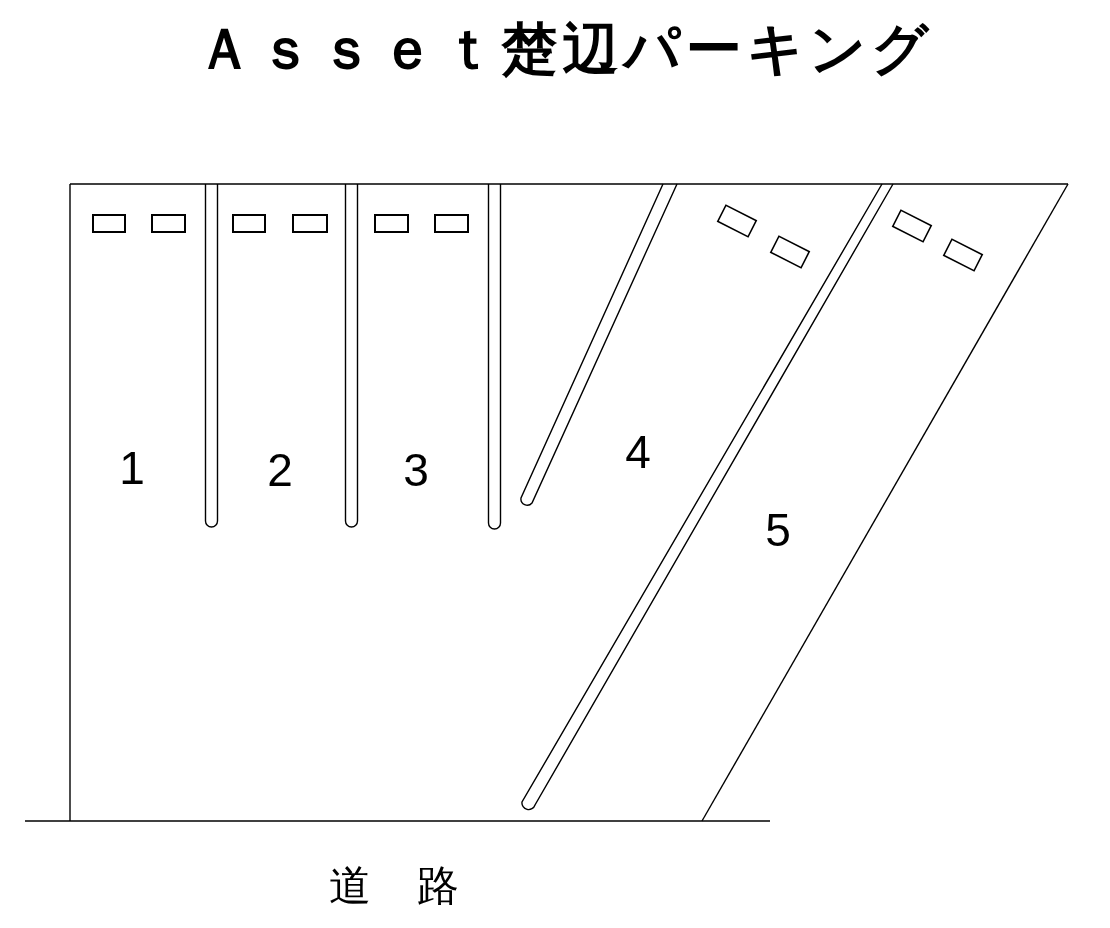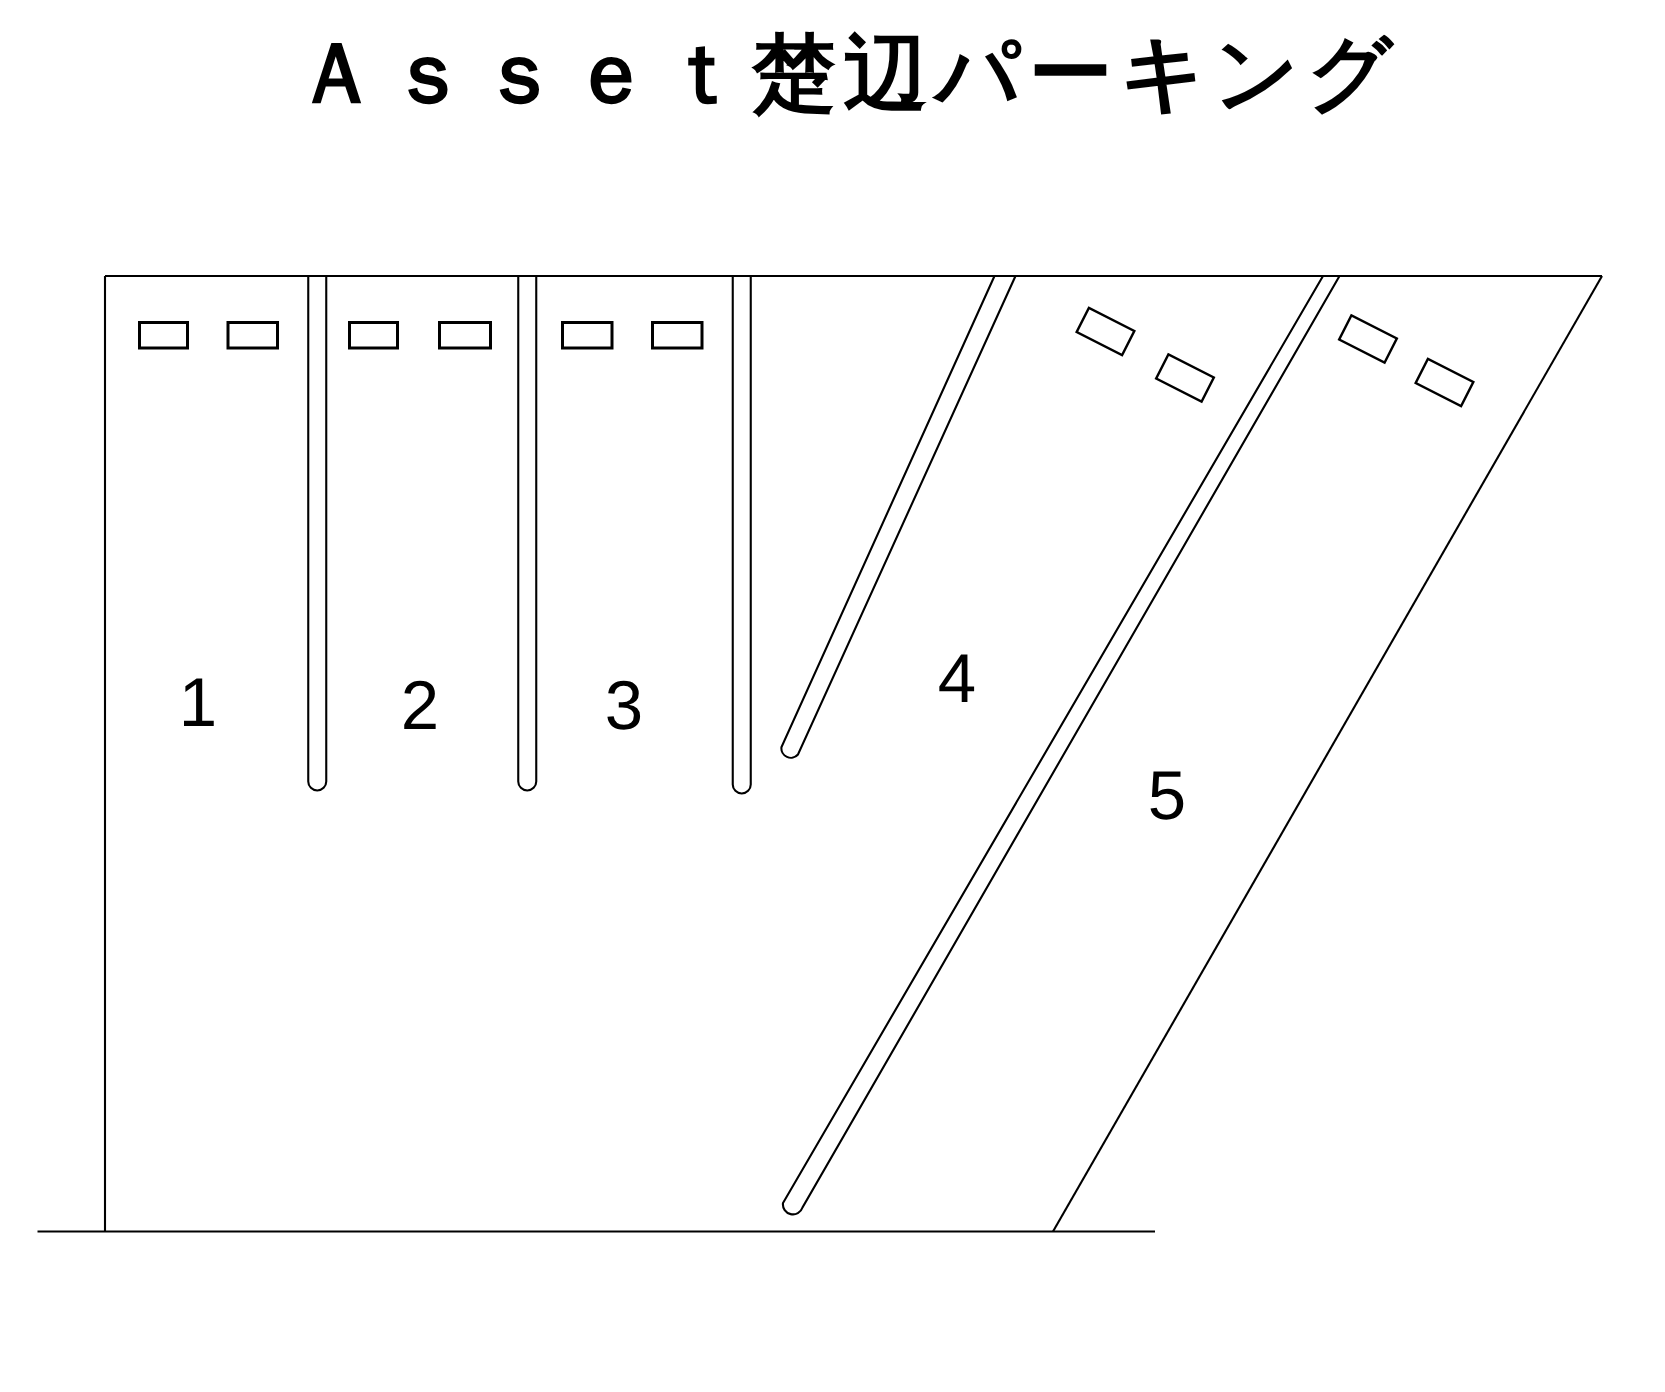--- a/index.html
+++ b/index.html
@@ -93,14 +93,15 @@
       <rect x="946" y="246" width="34" height="18" transform="rotate(27 963 255)"></rect>
     </g>
   </svg>
 
   <div class="space-label" style="left:132px; top:468px;">1</div>
   <div class="space-label" style="left:280px; top:470px;">2</div>
   <div class="space-label" style="left:416px; top:470px;">3</div>
   <div class="space-label" style="left:638px; top:452px;">4</div>
   <div class="space-label" style="left:778px; top:530px;">5</div>
 
+  <div class="road-label" style="left:395px; top:886px;">道　路</div>
 
 </div>
 
 </body></html>

